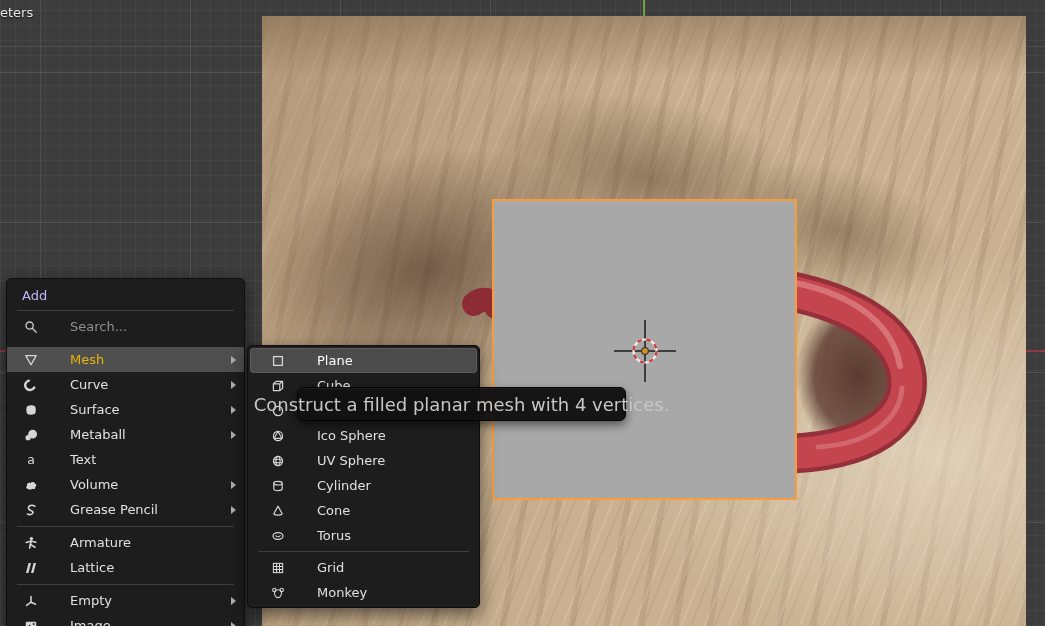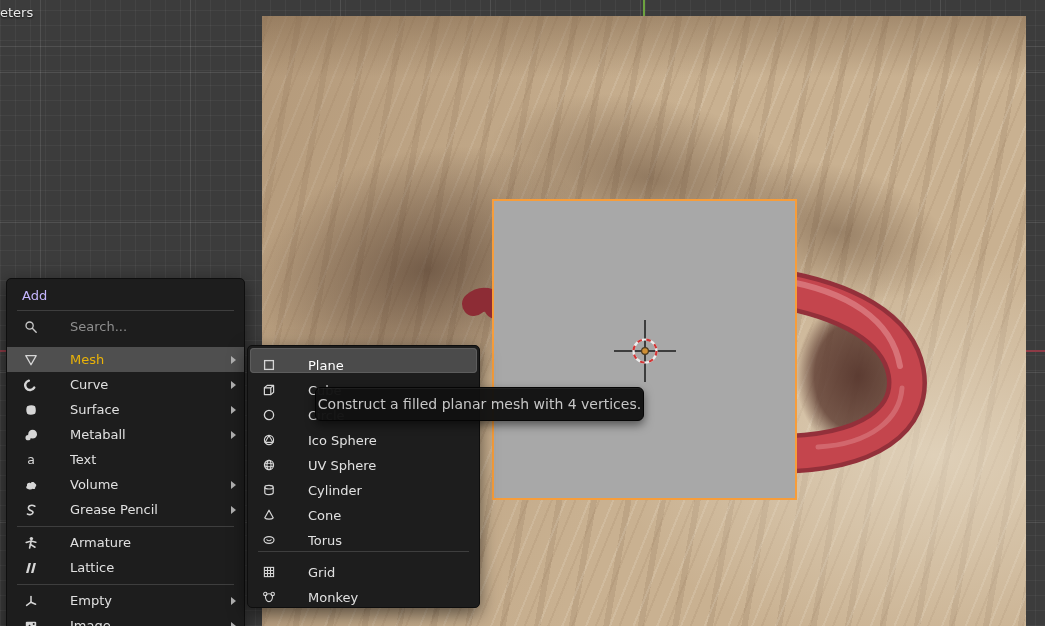--- a/index.html
+++ b/index.html
@@ -58,30 +58,30 @@
   .sep{height:1px;background:#3e3e3e;margin:3.5px 10px;}
   .sep.hdr{margin:3px 10px;}
   .spacer8{height:8px;}
   .row{height:25px;display:flex;align-items:center;padding:0 8px;cursor:default;gap:21px;}
   .row .ic{width:20px;height:16px;margin:0 8px 0 6px;display:flex;align-items:center;justify-content:center;flex:0 0 auto;}
   .row .lbl{flex:1 1 auto;white-space:nowrap;overflow:hidden;}
   .row.hl{background:#4f4f4f;color:#eab308;}
   .arrow{width:0;height:0;border-left:5px solid #b0b0b0;border-top:4px solid transparent;
     border-bottom:4px solid transparent;margin-left:auto;flex:0 0 auto;}
   .search-lbl{color:#8f8f8f;}
-  #mesh-submenu .row{margin:0 2px;padding:0 5px;border-radius:4px;align-items:flex-end;}
+  #mesh-submenu .row{margin:0 2px;padding:0 14px;border-radius:4px;}
   #mesh-submenu .row .ic{margin:0 8px 0 4px;}
   #mesh-submenu .row.hl2{background:#4b4b4b;color:#fff;box-shadow:inset 0 0 0 1px #5d5d5d;}
 
   
-  #tooltip{position:absolute;left:315px;top:387px;width:329px;height:34px;z-index:50;
+  #tooltip{position:absolute;left:297px;top:387px;width:329px;height:34px;z-index:50;
     box-sizing:border-box;background:rgba(17,17,17,0.97);border:1px solid #050505;border-radius:6px;
     box-shadow:0 4px 10px rgba(0,0,0,0.5), inset 0 1px 0 rgba(255,255,255,0.05);
     display:flex;align-items:center;justify-content:center;
-    color:#c6c6c6;font-size:14px;white-space:nowrap;}
+    color:#c6c6c6;font-size:18px;white-space:nowrap;}
 
   svg.icon{display:block;}
 </style>
 </head>
 <body>
 
 <svg width="0" height="0" style="position:absolute">
   <defs>
     <g id="i-search">
         <circle cx="5.6" cy="5.6" r="3.6" fill="none" stroke="#c9c9c9" stroke-width="1.3"></circle>

